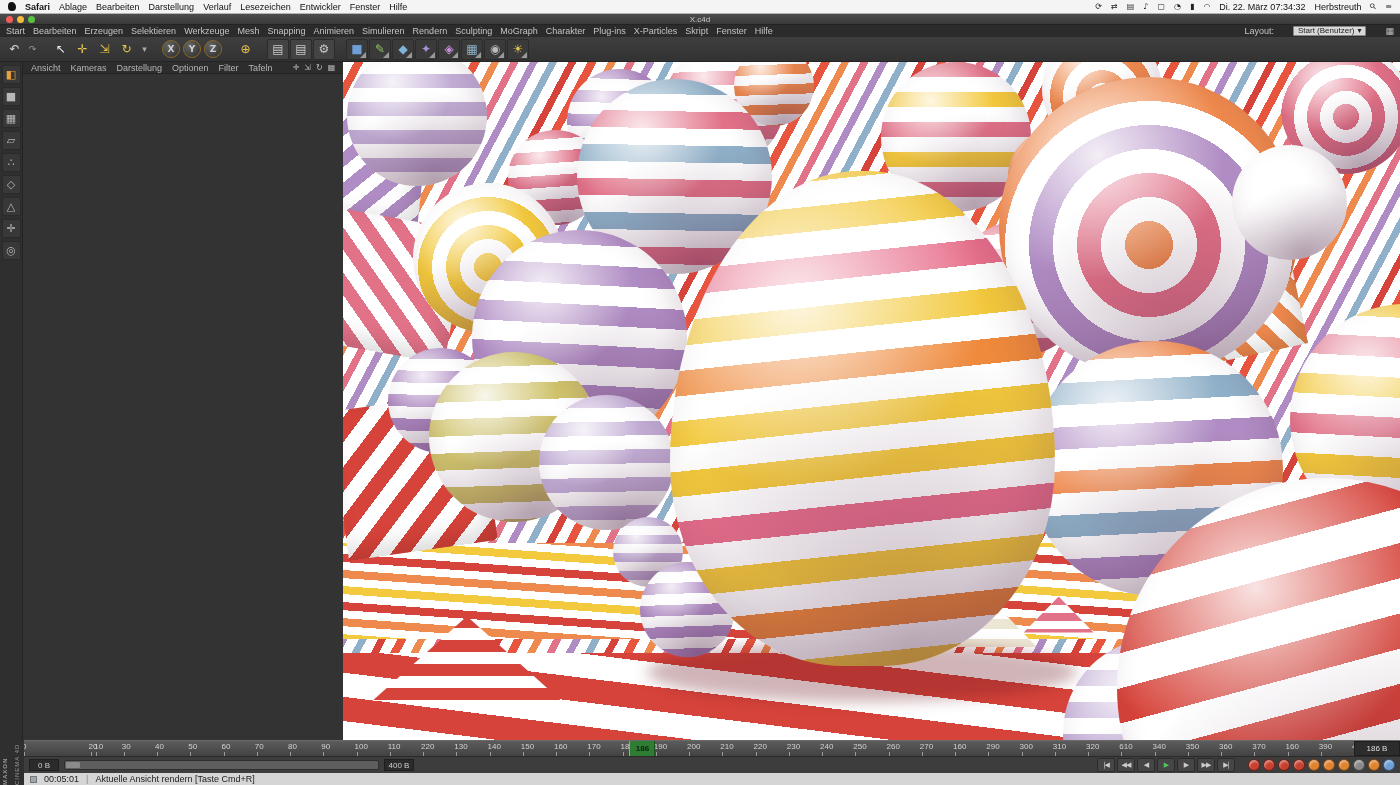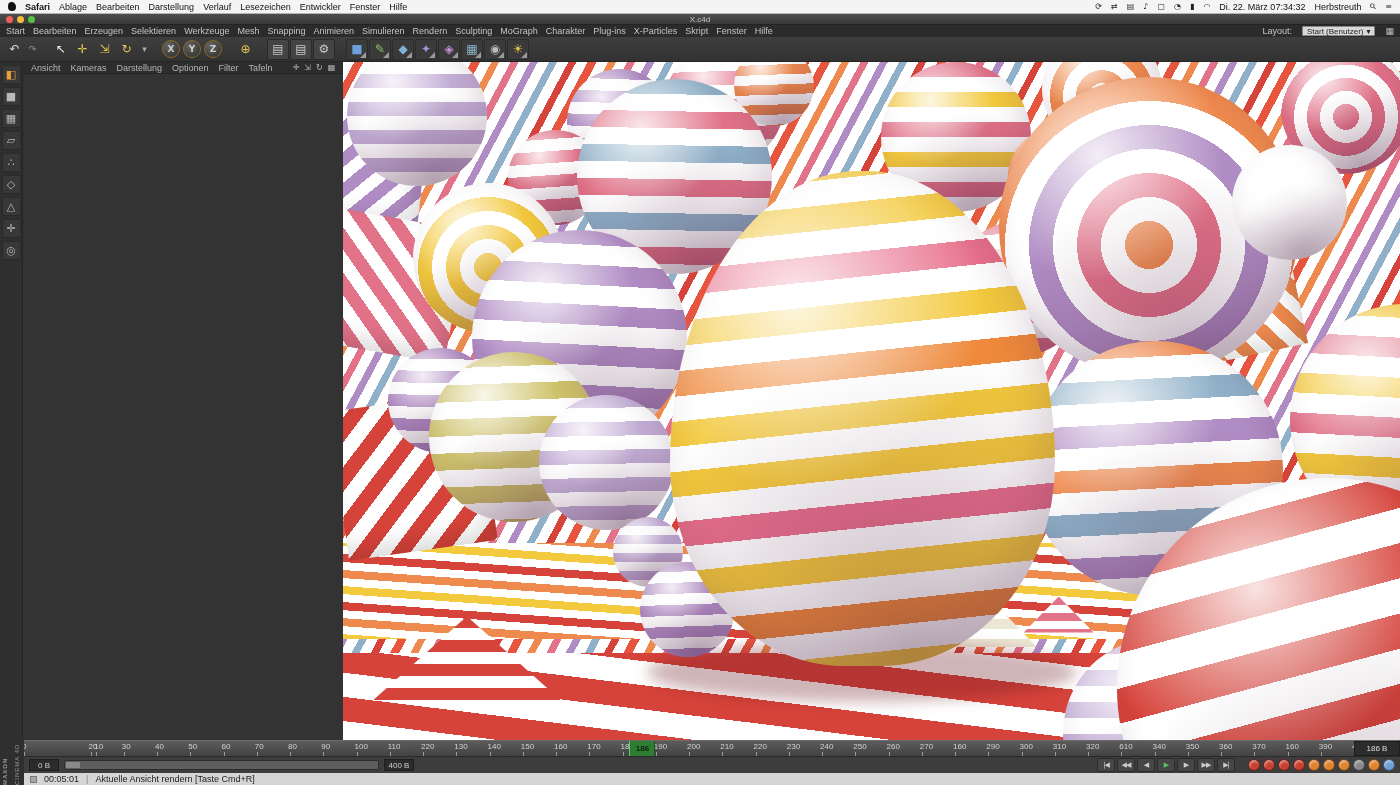--- a/index.html
+++ b/index.html
@@ -14,22 +14,22 @@
 .s-icon{font-size:8px;font-family:"DejaVu Sans",sans-serif;color:#222}
 .spot{display:inline-block;transform:rotate(-45deg)}
 
 .titlebar{height:11px;background:linear-gradient(#4d4d4d,#393939);display:flex;align-items:center;justify-content:center;position:relative;font-size:8px;color:#c9c9c9;border-bottom:1px solid #232323}
 .lights{position:absolute;left:6px;top:2px;display:flex;gap:4px}
 .light{width:7px;height:7px;border-radius:50%}
 .light.red{background:#f25e57}.light.yellow{background:#f5bd3e}.light.green{background:#58c341}
 
 .app-menubar{height:12px;background:#2b2b2b;display:flex;align-items:center;gap:8px;padding:0 6px;font-size:9px;color:#c4c4c4}
 .m-items.app{gap:8px}
-.layout-wrap{display:flex;align-items:center;gap:10px}
-.layout-select{background:#d8d8d8;color:#222;font-size:8px;height:10px;display:flex;align-items:center;gap:3px;padding:0 4px;border-radius:1px;border:1px solid #888}
+.layout-wrap{display:flex;align-items:center;gap:19px}
+.layout-select{background:#d8d8d8;color:#222;font-size:8px;height:10px;display:flex;align-items:flex-end;gap:3px;padding:0 4px;border-radius:1px;border:1px solid #888}
 .panel-icon{color:#bbb;font-size:9px;font-family:"DejaVu Sans",sans-serif}
 
 .toolbar{height:25px;background:linear-gradient(#3e3e3e,#323232);display:flex;align-items:center;gap:1px;padding:0 4px;border-bottom:1px solid #242424}
 .tb-btn{width:21px;height:21px;display:flex;align-items:center;justify-content:center;position:relative;border-radius:2px}
 .tb-glyph{font-size:12px;font-family:"DejaVu Sans",sans-serif;line-height:1}
 .tb-btn.small{width:13px}.tb-btn.small .tb-glyph{font-size:9px}
 .tb-btn.gap{margin-left:10px}
 .tb-btn.circle{width:18px;height:18px;border-radius:50%;background:radial-gradient(circle at 35% 30%,#666,#292929);border:1px solid #8a6a28;margin-right:2px}
 .tb-btn.circle .tb-glyph{font-size:9px;font-weight:bold}
 .tb-btn.clap{background:#444;border:1px solid #2a2a2a;width:22px}

